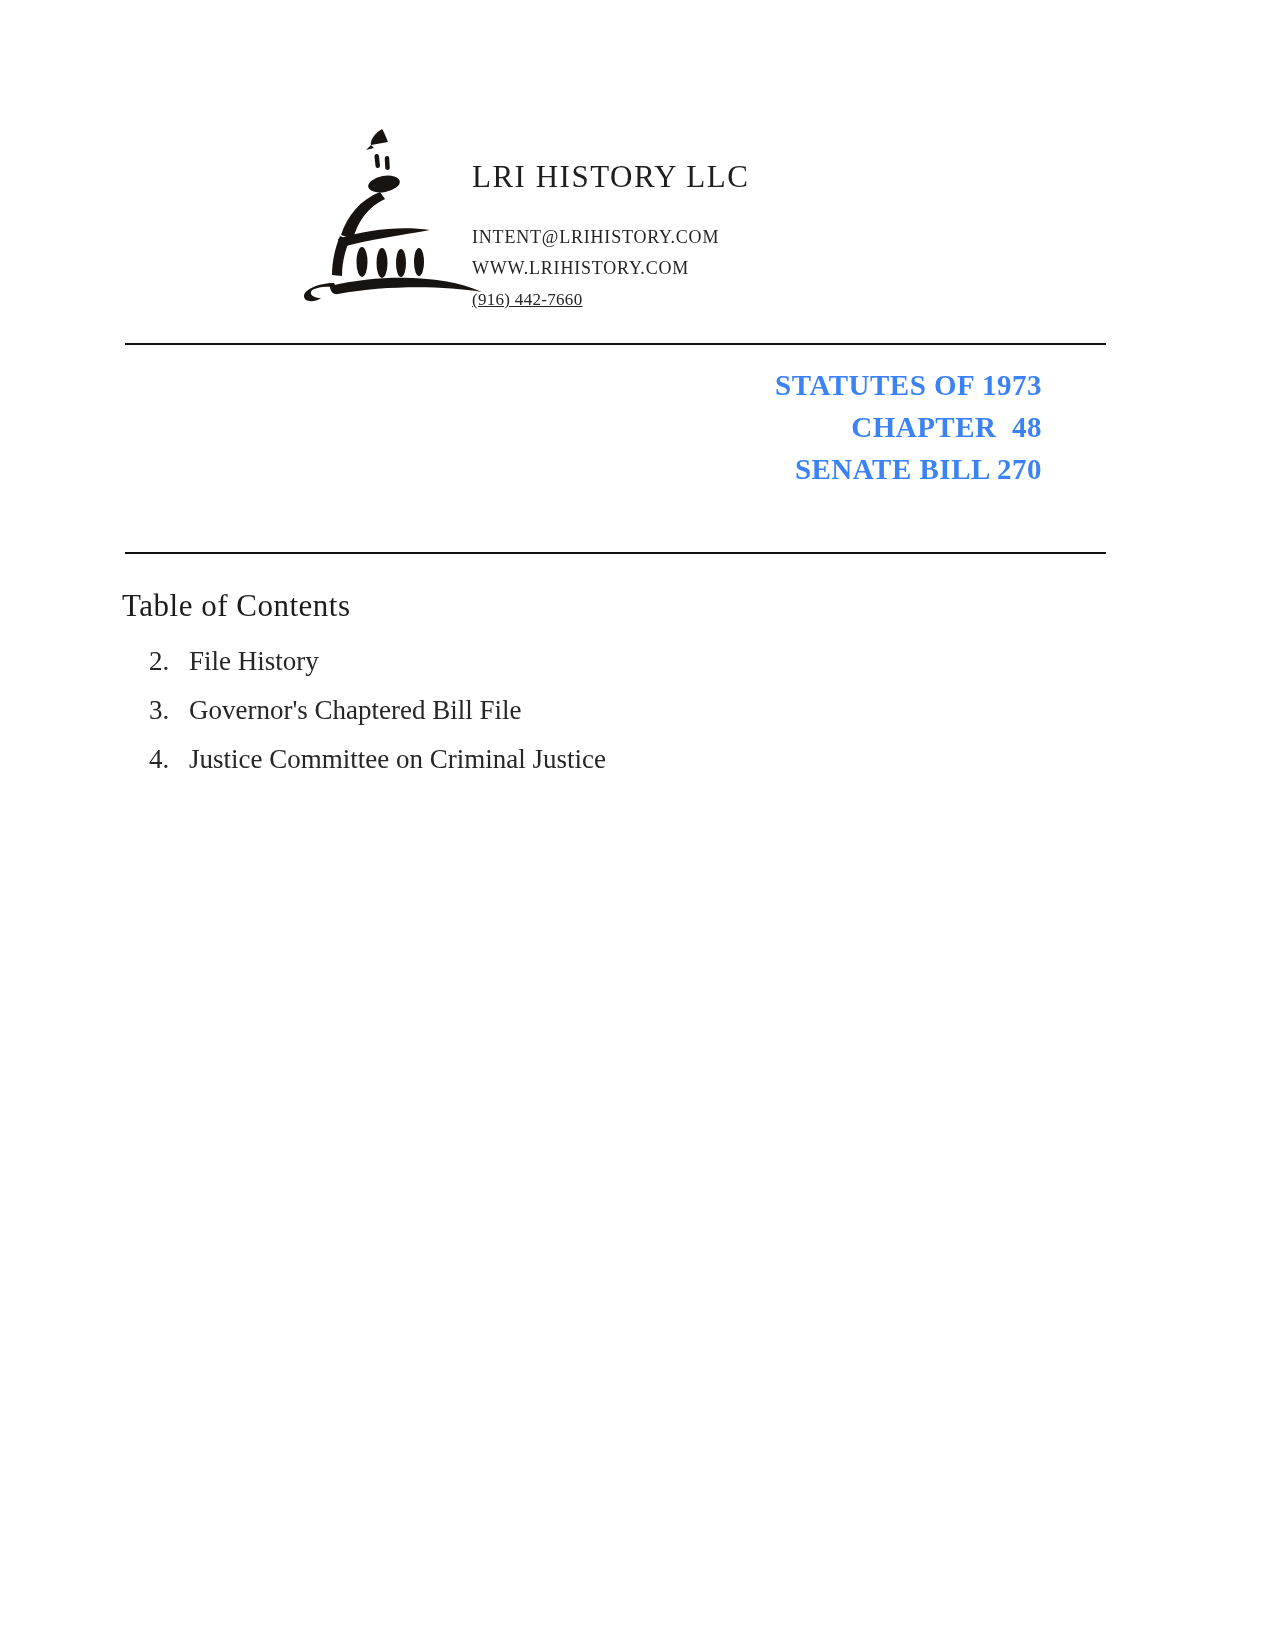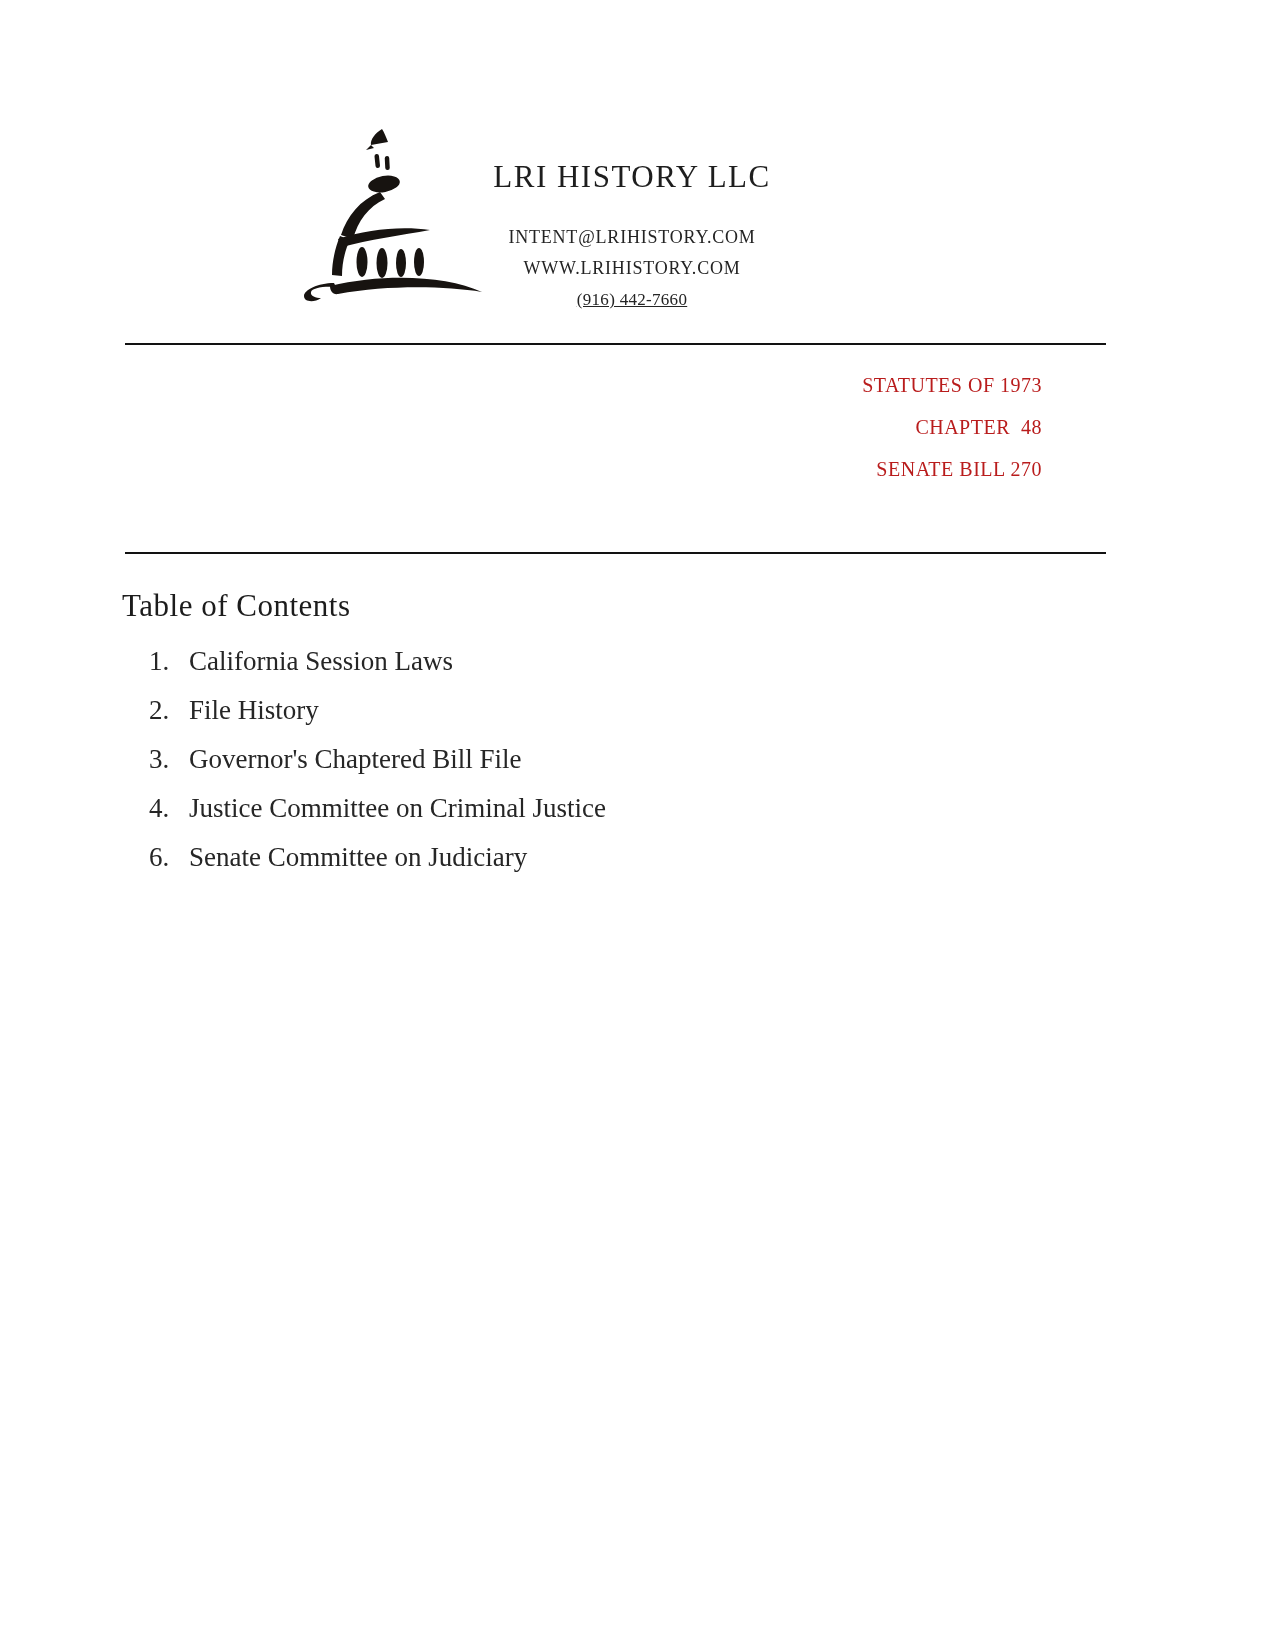--- a/index.html
+++ b/index.html
@@ -26,21 +26,20 @@
     height: 182px;
   }
   .logo svg { width: 100%; height: 100%; }
   .logo path, .logo ellipse, .logo rect { fill: #171310; }
 
   .header-text {
     position: absolute;
     left: 472px;
     top: 158px;
     width: 320px;
-    text-align: center;
   }
   .company-name {
     font-size: 31px;
     letter-spacing: 1.5px;
     color: #1e1e1e;
     line-height: 38px;
     white-space: nowrap;
   }
   .contact-line {
     font-size: 18px;
@@ -67,24 +66,24 @@
   .rule.rule-bottom { top: 552px; }
 
   
   .ref-block {
     position: absolute;
     right: 234px;
     top: 364px;
     text-align: right;
   }
   .ref-line {
-    font-size: 20px;
-    font-weight: normal;
+    font-size: 29px;
+    font-weight: bold;
     line-height: 42px;
-    color: #b91c1c;
+    color: #3b82f6;
     letter-spacing: 0.5px;
     white-space: pre; 
   }
 
   
   .toc-title {
     position: absolute;
     left: 122px;
     top: 588px;
     font-size: 31px;
@@ -159,29 +158,23 @@
     <div class="ref-line">CHAPTER  48</div>
     <div class="ref-line">SENATE BILL 270</div>
   </div>
 
   <div class="rule rule-bottom"></div>
 
   <div class="toc-title">Table of Contents</div>
 
   <ol class="toc-list">
     <li class="toc-item">
-      <span class="toc-num">1.</span><span>California Session Laws</span>
-    </li>
-    <li class="toc-item">
       <span class="toc-num">2.</span><span>File History</span>
     </li>
     <li class="toc-item">
       <span class="toc-num">3.</span><span>Governor's Chaptered Bill File</span>
     </li>
     <li class="toc-item">
       <span class="toc-num">4.</span><span>Justice Committee on Criminal Justice</span>
     </li>
-    <li class="toc-item">
-      <span class="toc-num">6.</span><span>Senate Committee on Judiciary</span>
-    </li>
   </ol>
 
 </div>
 
 </body></html>

